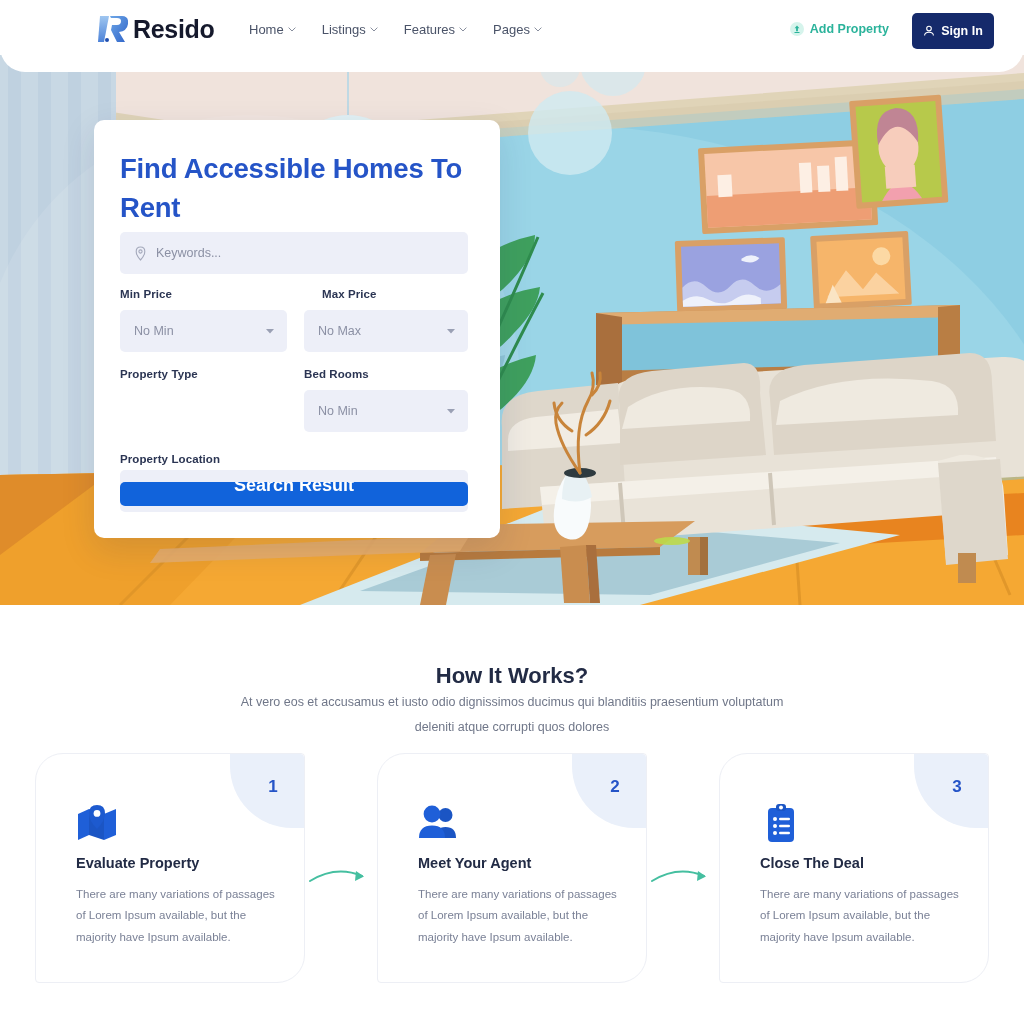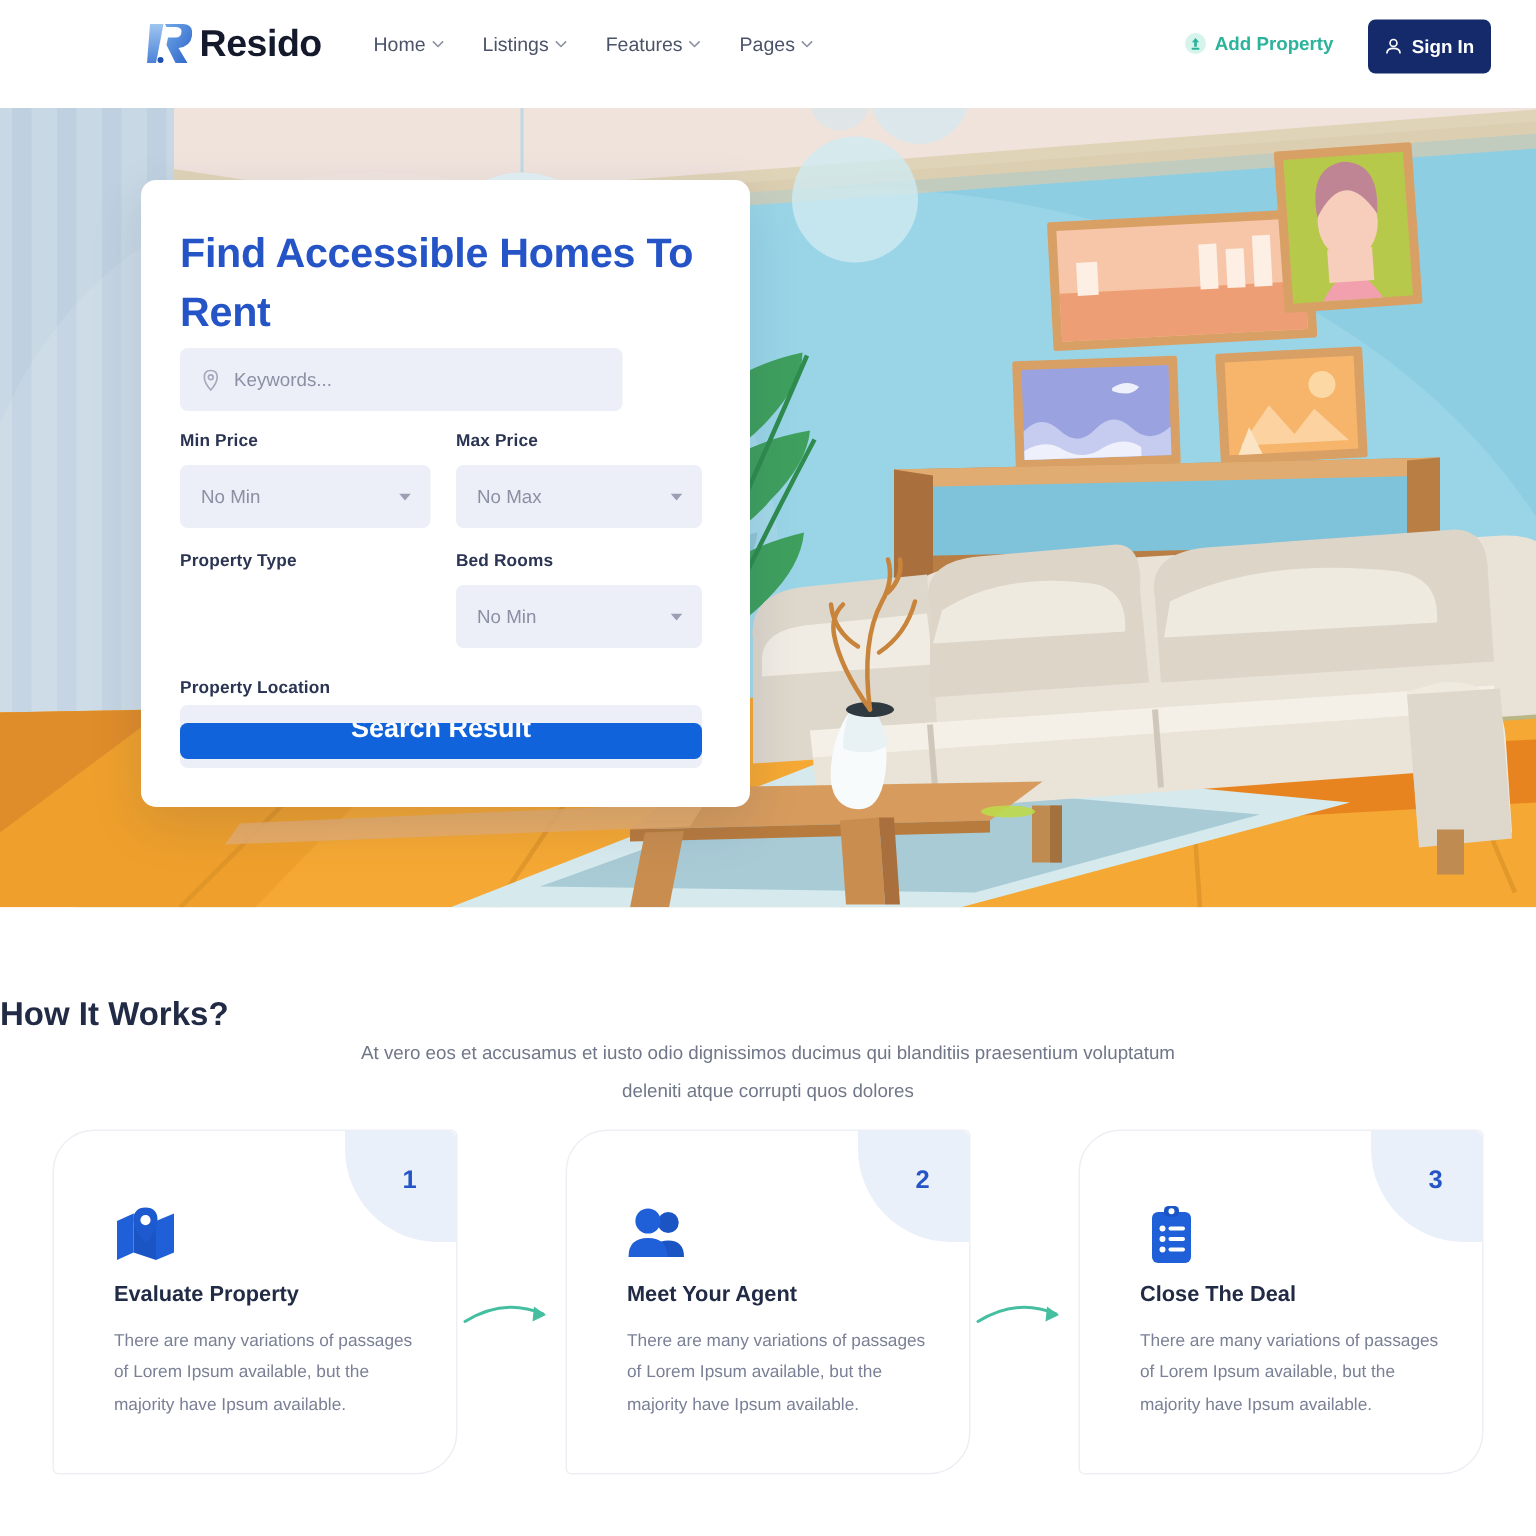--- a/index.html
+++ b/index.html
@@ -10,20 +10,21 @@
     overflow: hidden;
   }
 
   
   .header {
     position: absolute; top: 0; left: 0;
     width: 1024px; height: 72px;
     background: #ffffff;
     display: flex; align-items: center;
     z-index: 50;
+    border-radius: 25px;
   }
   .logo-wrap {
     position: absolute; left: 98px; top: 13px;
     display: flex; align-items: center; gap: 5px;
   }
   .logo-mark { width: 30px; height: 32px; display: block; }
   .logo-text {
     font-size: 25px; font-weight: 700; color: #15192C;
     letter-spacing: -0.3px; line-height: 32px;
   }
@@ -96,21 +97,21 @@
     overflow: hidden; z-index: 5;
   }
 
   
   .hiw {
     position: absolute; top: 605px; left: 0;
     width: 1024px; height: 419px; background: #fff;
   }
   .hiw-title {
     position: absolute; top: 58px; left: 0; width: 1024px;
-    text-align: left; font-size: 22px; font-weight: 700; color: #222B45;
+    text-align: center; font-size: 22px; font-weight: 700; color: #222B45;
   }
   .hiw-sub {
     position: absolute; top: 85px; left: 222px; width: 580px;
     text-align: center; font-size: 12.5px; color: #707789; line-height: 2.0;
   }
 
   .cards { position: absolute; top: 148px; left: 0; width: 1024px; }
   .card {
     position: absolute; top: 0;
     width: 270px; height: 230px;
@@ -366,37 +367,37 @@
       <path d="M1.6 10.6 q0 -3.4 4.4 -3.4 q4.4 0 4.4 3.4" fill="none" stroke="#ffffff" stroke-width="1.1"></path>
     </svg>
     <span>Sign In</span>
   </div>
 </div>
 
 <div class="search-card">
 
   <div class="sc-title">Find Accessible Homes To Rent</div>
 
-  <div class="field" style="left:26px; top:112px; width:295px; height:42px;">
+  <div class="field" style="left:26px; top:112px; width:348px; height:42px;">
     <svg class="pin-ic" viewBox="0 0 13 15">
       <path d="M6.5 1 q4.3 0 4.3 4.4 q0 4 -4.3 8.6 q-4.3 -4.6 -4.3 -8.6 q0 -4.4 4.3 -4.4 Z" fill="none" stroke="#A4A9BB" stroke-width="1.1"></path>
       <circle cx="6.5" cy="5.5" r="1.6" fill="none" stroke="#A4A9BB" stroke-width="1.1"></circle>
     </svg>
     <span class="field-text">Keywords...</span>
   </div>
 
   <div class="lbl" style="left:26px; top:168px;">Min Price</div>
   <div class="field" style="left:26px; top:190px; width:167px; height:42px;">
     <span class="field-text" style="margin-left:14px;">No Min</span>
     <svg class="caret" viewBox="0 0 8 5">
         <path d="M0 0 L4 4.6 L8 0 Z" fill="#9AA0B4"></path>
       </svg>
   </div>
 
-  <div class="lbl" style="left:210px; top:168px;">Max Price</div>
+  <div class="lbl" style="left:228px; top:168px;">Max Price</div>
   <div class="field" style="left:210px; top:190px; width:164px; height:42px;">
     <span class="field-text" style="margin-left:14px;">No Max</span>
     <svg class="caret" viewBox="0 0 8 5">
         <path d="M0 0 L4 4.6 L8 0 Z" fill="#9AA0B4"></path>
       </svg>
   </div>
 
   <div class="lbl" style="left:26px; top:248px;">Property Type</div>
 
   <div class="lbl" style="left:210px; top:248px;">Bed Rooms</div>

